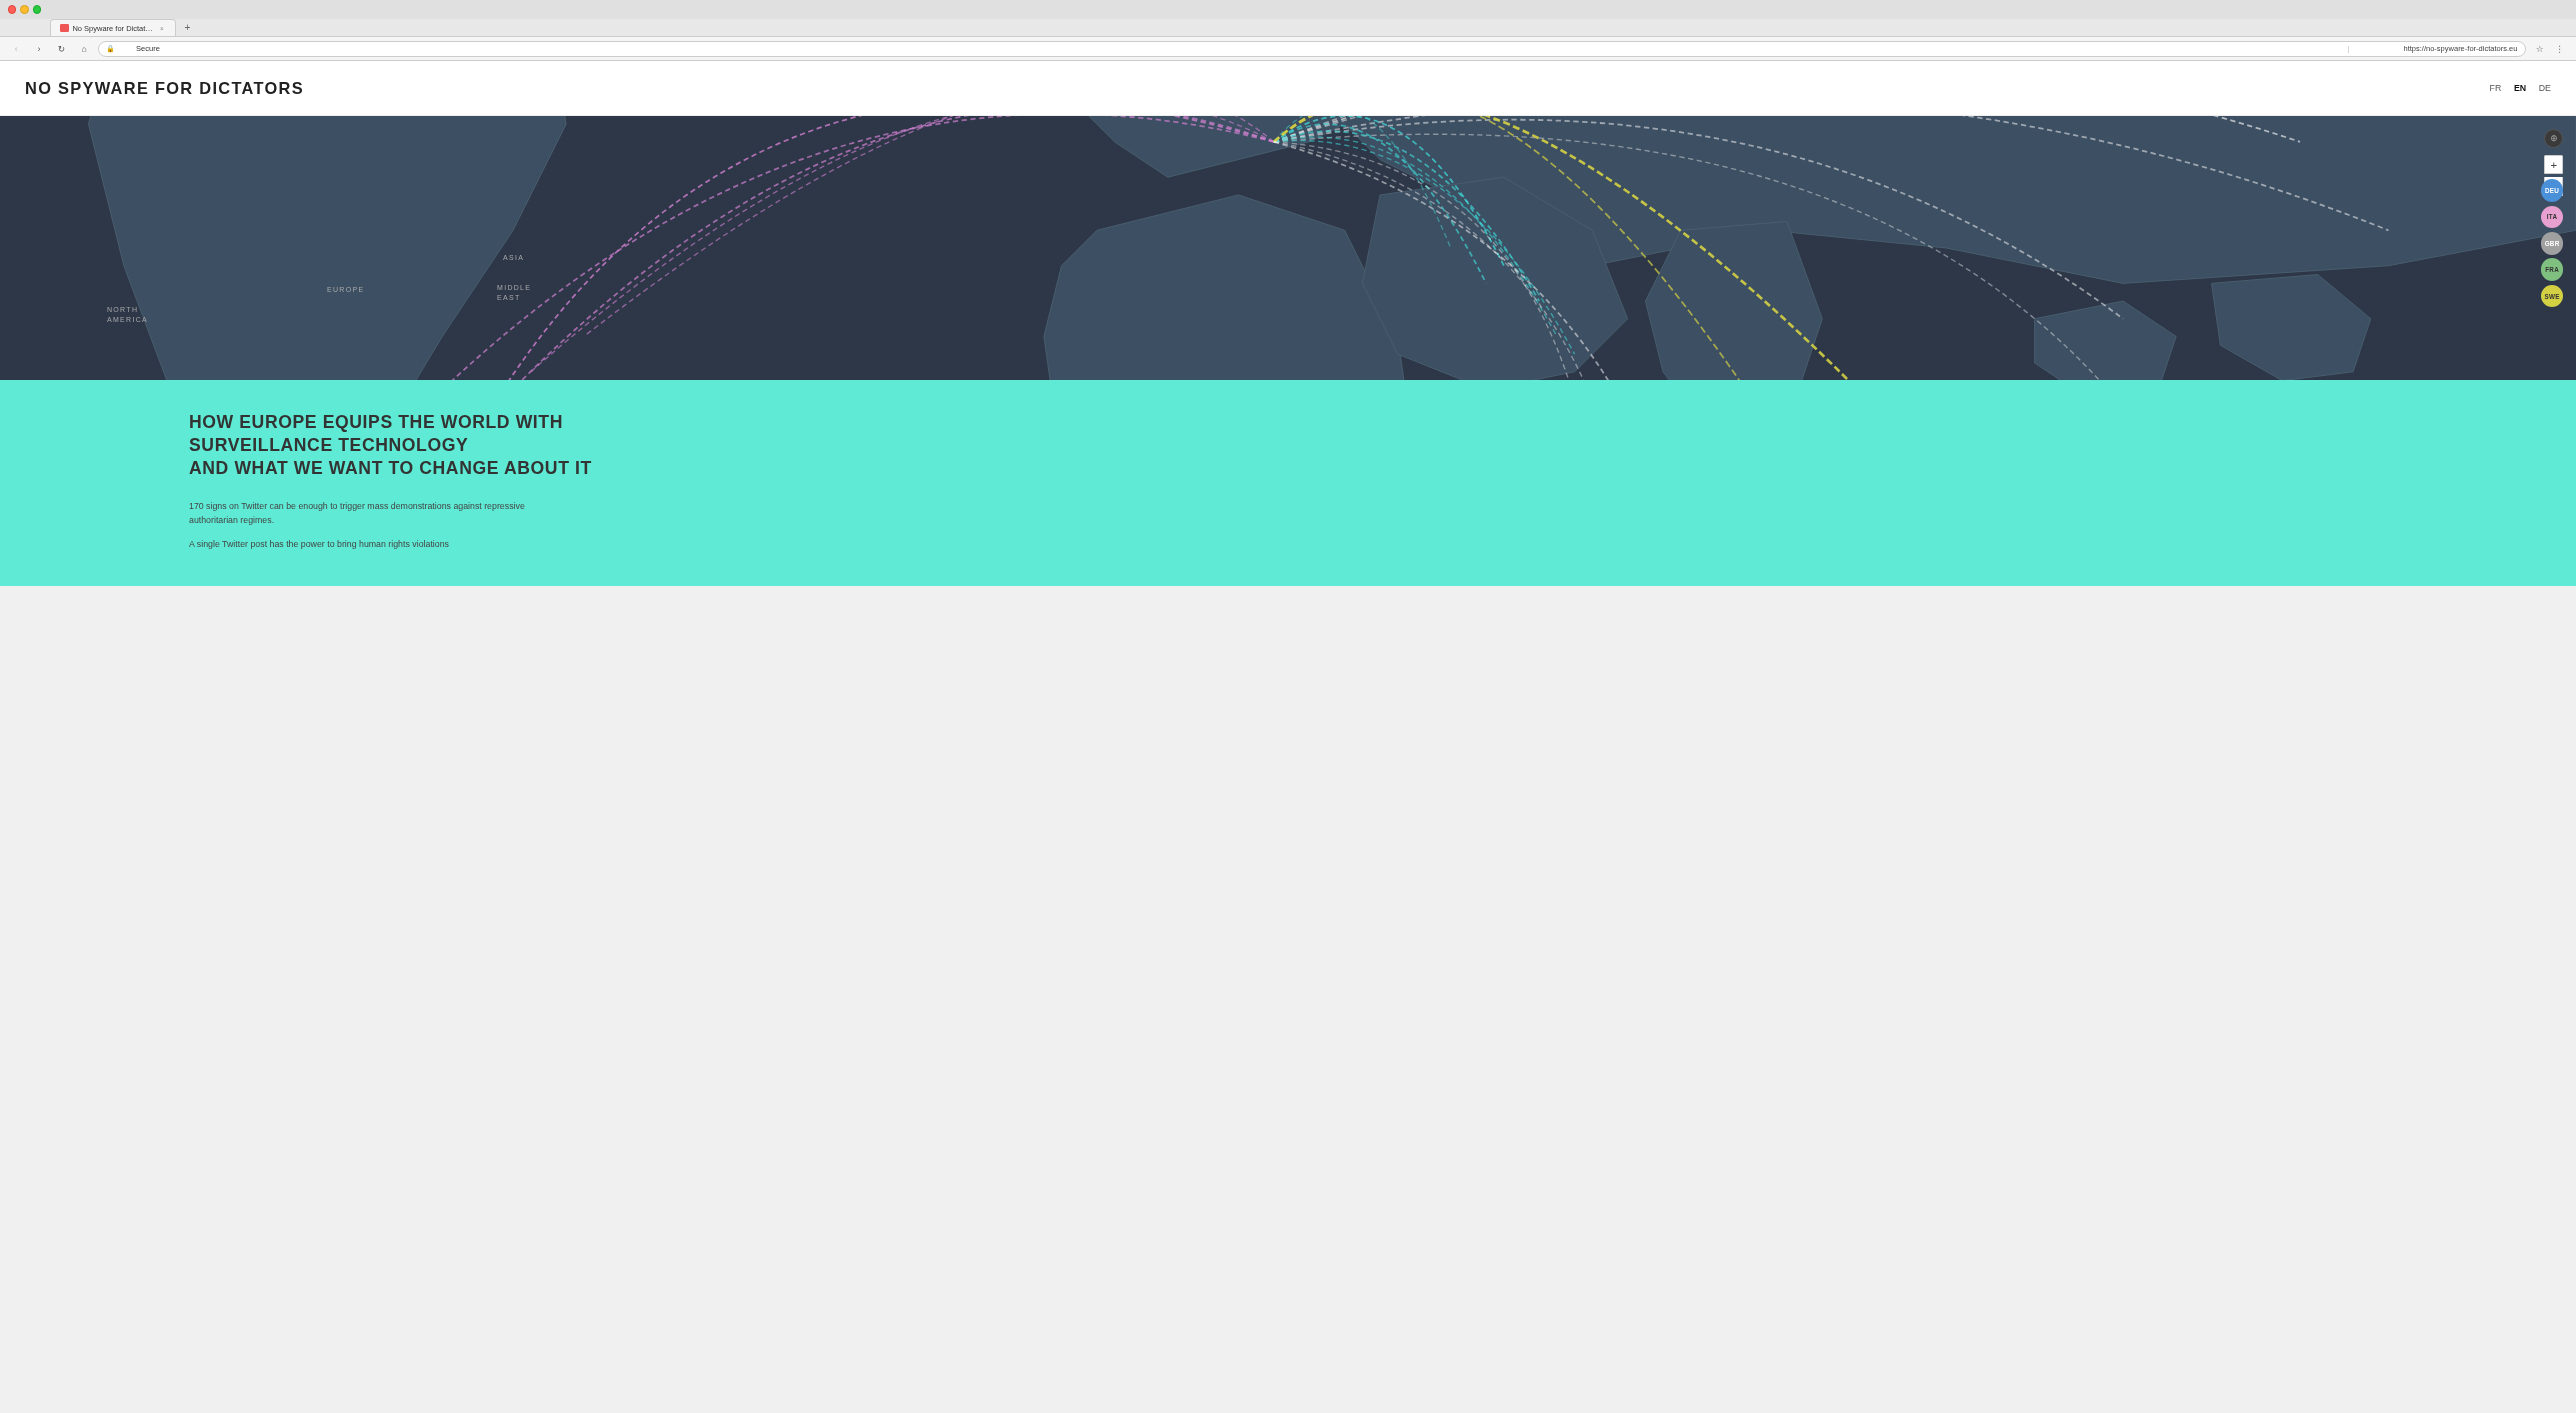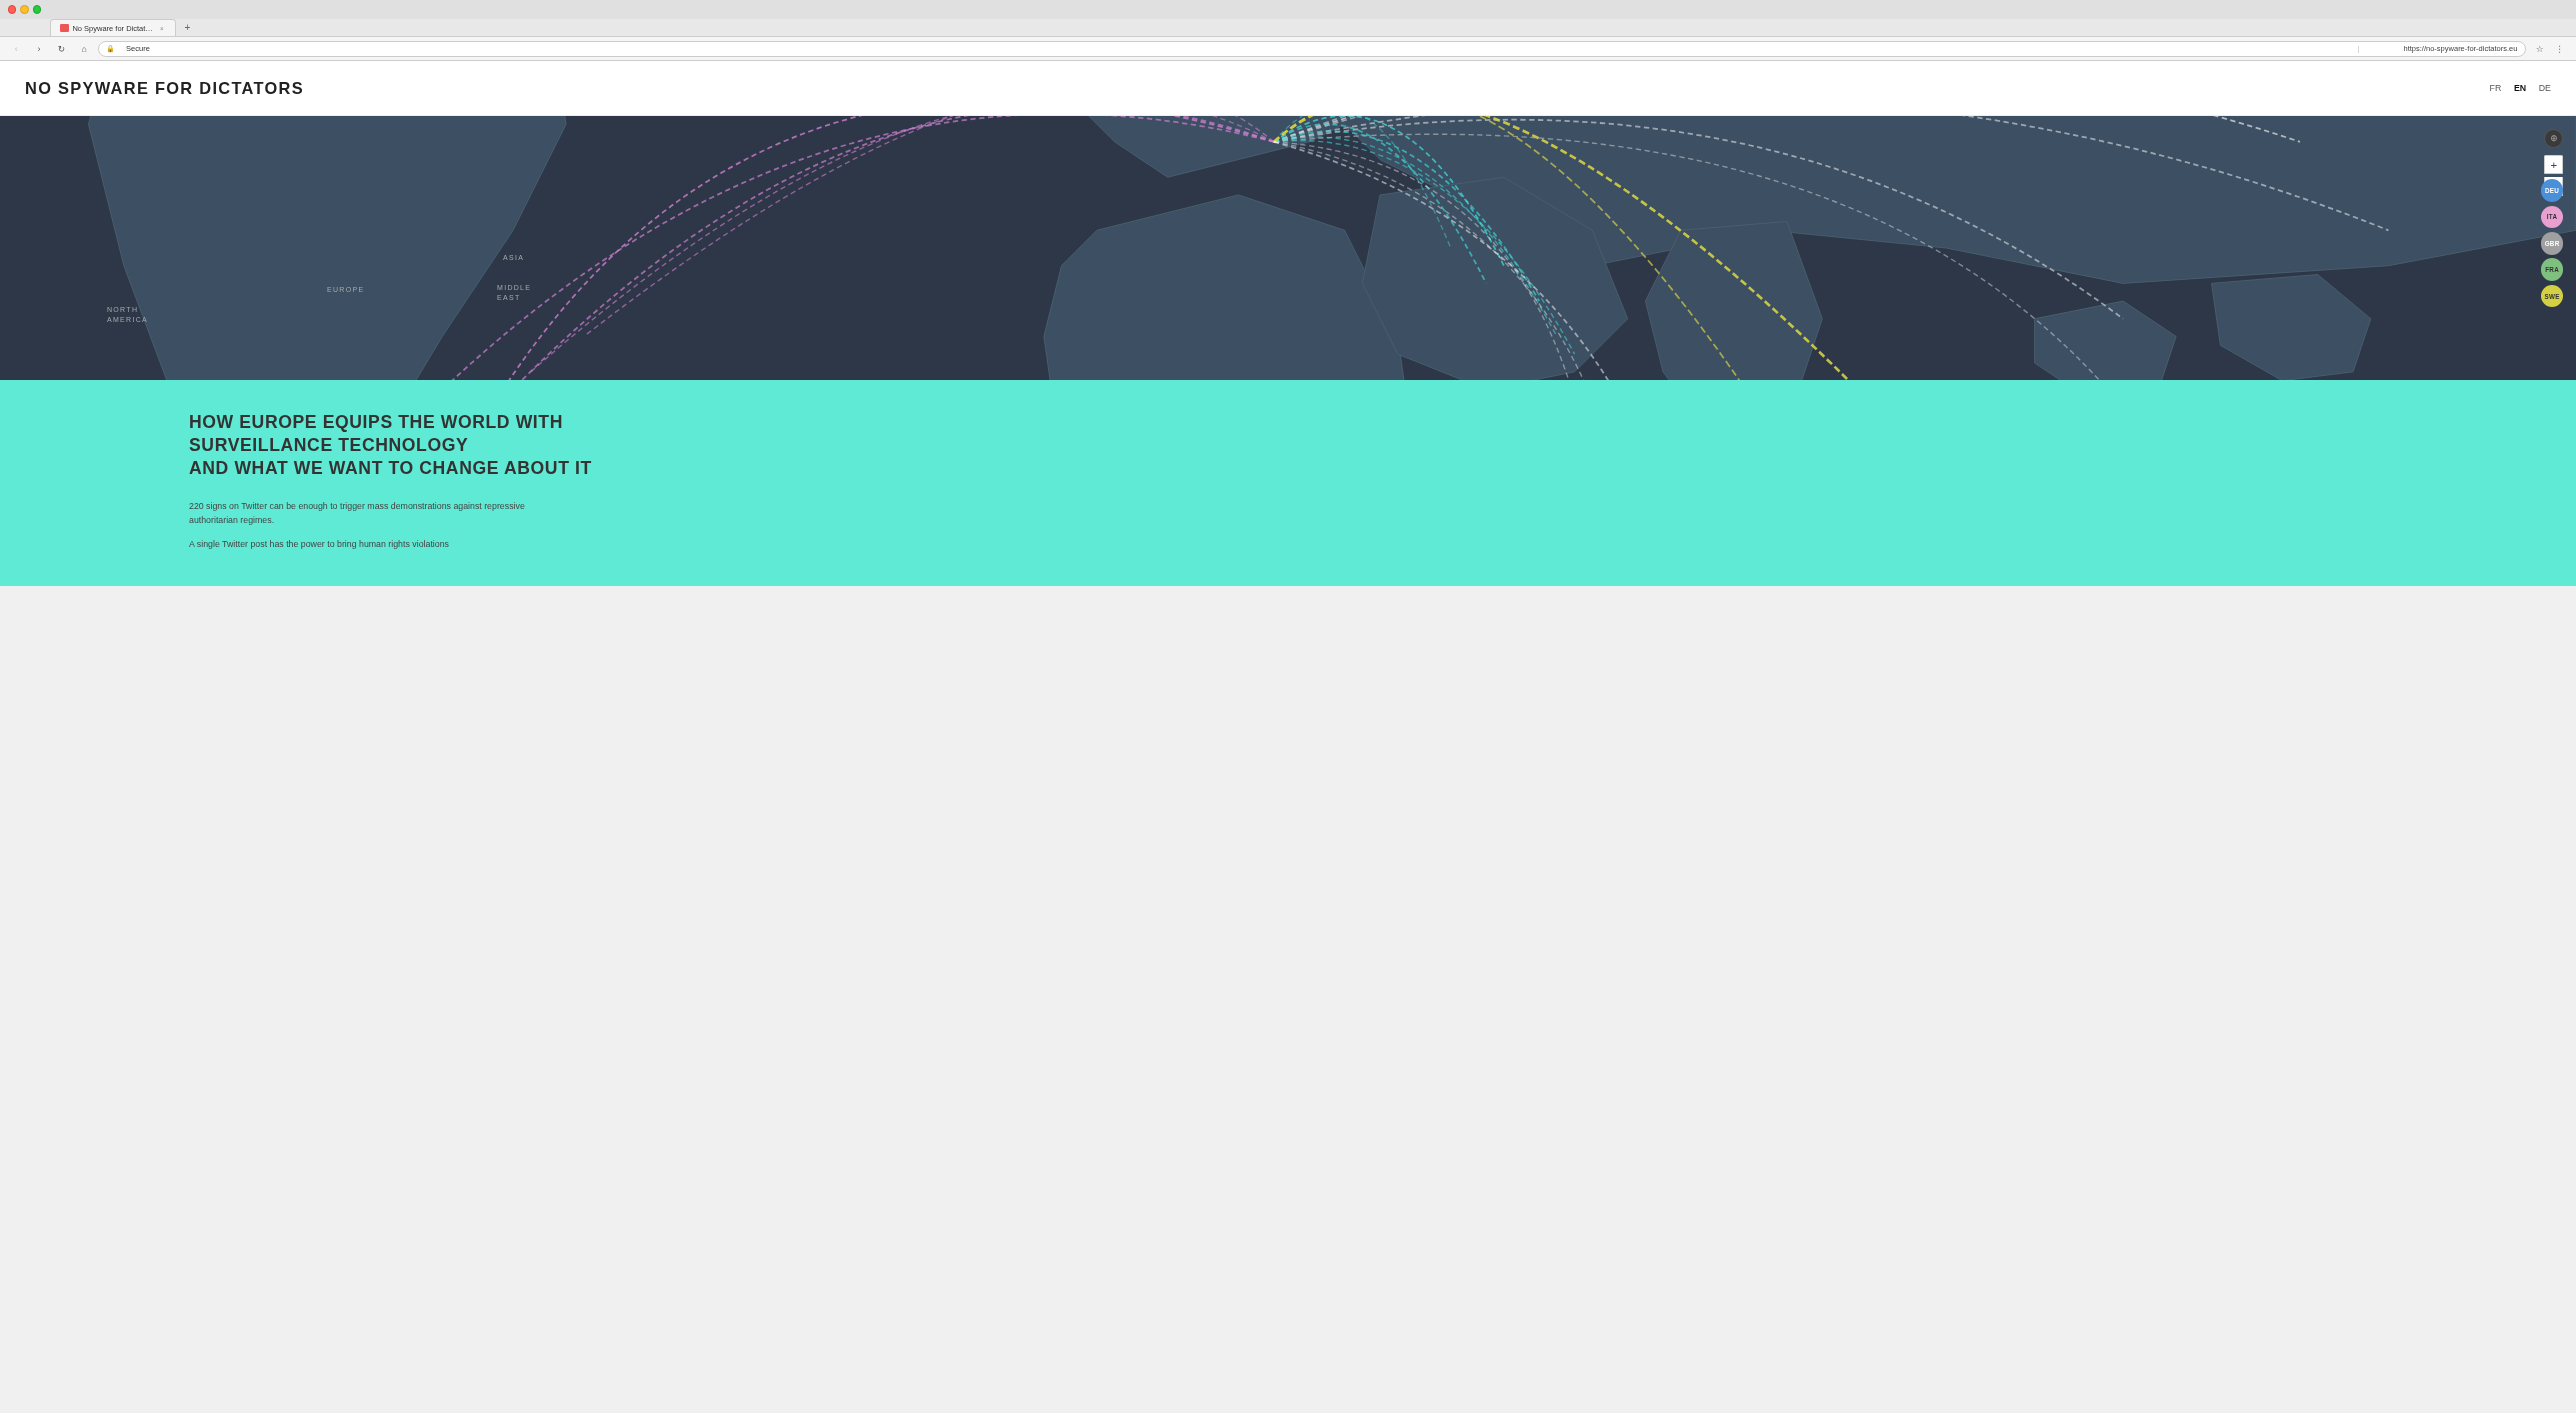--- a/index.html
+++ b/index.html
@@ -108,21 +108,21 @@
     .address-bar {
       flex: 1;
       display: flex;
       align-items: center;
       background: white;
       border: 0.6px solid #ccc;
       border-radius: 12.6px;
       padding: 2.5px 7.5px;
       font-size: 7.5px;
       color: #333;
-      gap: 11px;
+      gap: 21px;
       justify-content: center;
     }
     .secure-icon { color: #4caf50; font-size: 7px; }
     .address-text { flex: 1; }
     .nav-right-icons {
       display: flex;
       gap: 2.5px;
       align-items: center;
     }
     .nav-icon-btn {
@@ -431,18 +431,18 @@
       <div class="country-badge badge-swe">SWE</div>
     </div>
   </div>
 
   <div class="content-section">
     <h2 class="content-heading">
       <span>HOW EUROPE EQUIPS THE WORLD WITH</span><br>
       <span>SURVEILLANCE TECHNOLOGY</span><br>
       <span>AND WHAT WE WANT TO CHANGE ABOUT IT</span>
     </h2>
-    <p class="content-text">220 signs on Twitter can be enough to trigger mass demonstrations against repressive authoritarian regimes.</p>
+    <p class="content-text">170 signs on Twitter can be enough to trigger mass demonstrations against repressive authoritarian regimes.</p>
     <p class="content-text">A single Twitter post has the power to bring human rights violations</p>
   </div>
 
 </div>
 
 
 </body></html>

